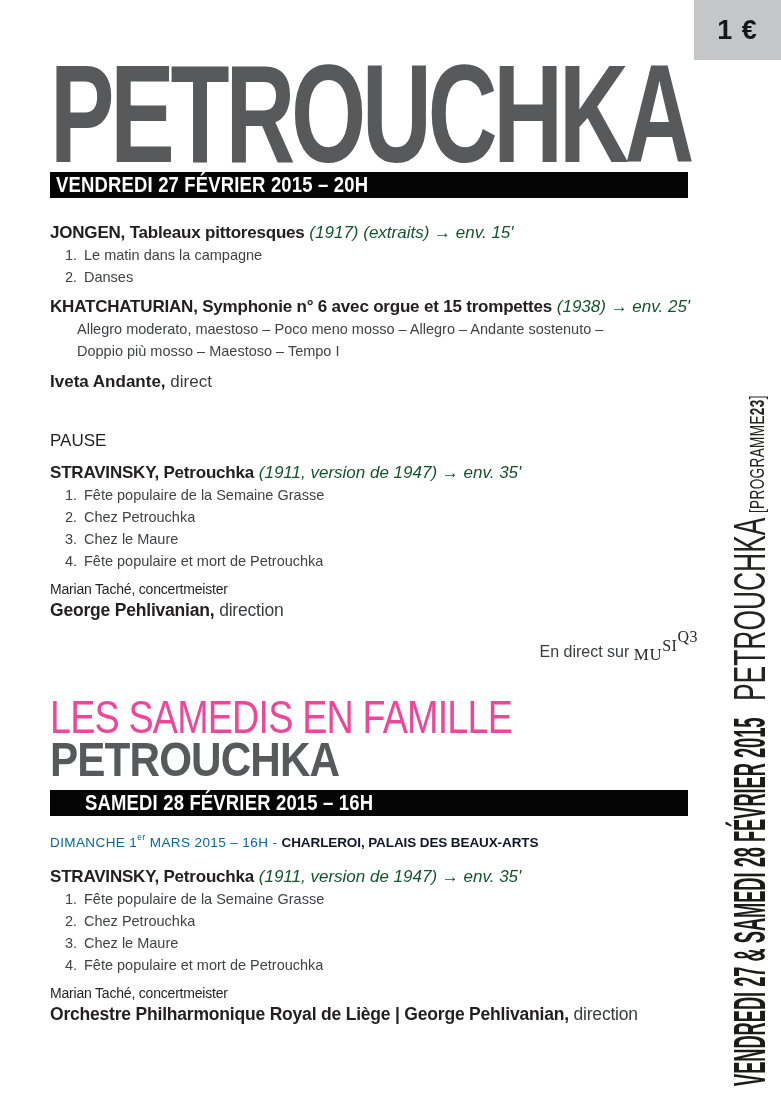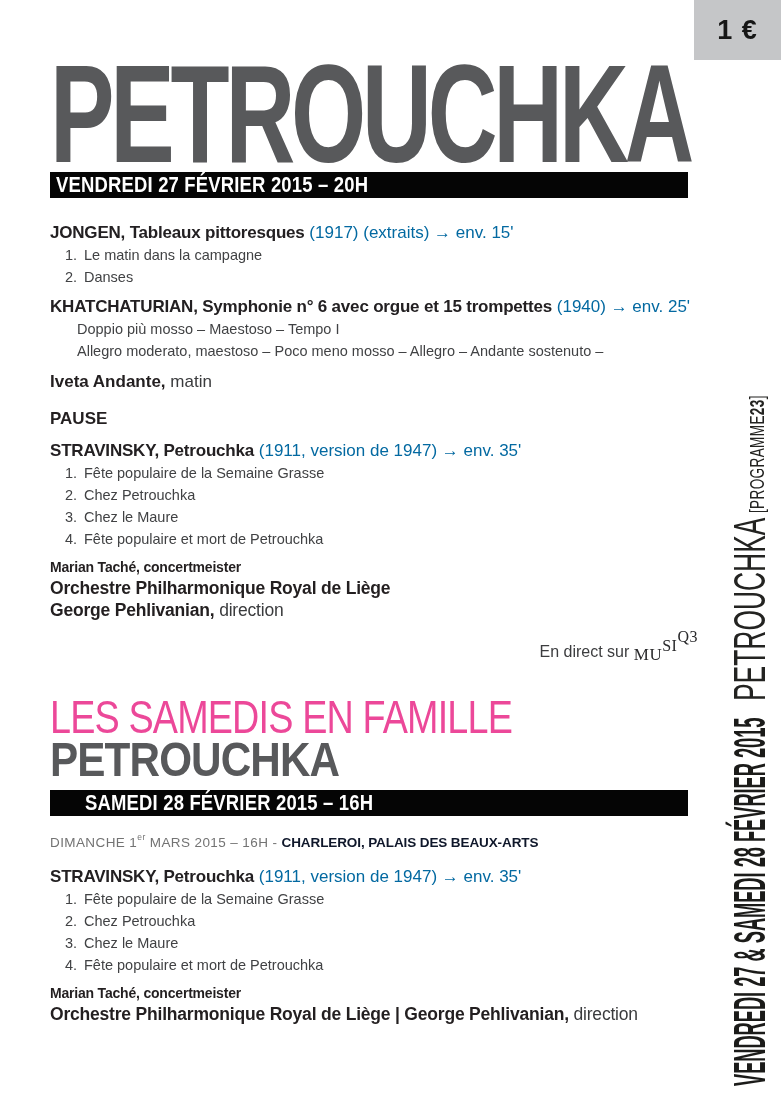--- a/index.html
+++ b/index.html
@@ -34,32 +34,32 @@
   .bar1 { top:172px; }
   .bar2 { top:790px;padding-left:35px; }
 
   
   .program { position:absolute; left:50px; width:648px; }
   .p1 { top:222px; }
   .p2 { top:866px; }
 
   .work-title { font-size:17px; line-height:22px; color:#232022; }
   .work-title b { letter-spacing:-0.2px; }
-  .work-title .det, .work-title .dur { font-weight:normal; color:#0369a1; }
+  .work-title .det, .work-title .dur { font-weight:normal; color:#14532d;font-style:italic; }
   .work { margin-bottom:8px; }
   .mvt { display:flex; font-size:14.5px; line-height:22px; color:#414244; }
   .mvt .no { width:13px; margin-left:15px; margin-right:6px; text-align:left; }
   .tempo { font-size:14.5px; line-height:22px; color:#414244; margin-left:27px; }
 
   .performer { font-size:17px; line-height:24px; margin-top:6px; }
   .performer .role { font-weight:normal; color:#3a3b3d; }
-  .pause { font-size:17px; font-weight:bold; line-height:24px; margin-top:13px; margin-bottom:9px; }
+  .pause { font-size:17px; font-weight:normal; line-height:24px; margin-top:35px; margin-bottom:9px; }
 
   .credits { margin-top:7px; }
-  .credit-sm { font-size:14px; font-weight:bold; line-height:19px; letter-spacing:-0.2px; }
+  .credit-sm { font-size:14px; font-weight:normal; line-height:19px; letter-spacing:-0.2px; }
   .credit-lg { font-size:17.5px; font-weight:bold; line-height:22px; letter-spacing:-0.2px; }
   .credit-lg .role { font-weight:normal; color:#3a3b3d; }
 
   
   .broadcast { margin-top:18px; font-size:16px; color:#3c3d3f; line-height:26px;text-align:right; }
   .logo-musiq3 { font-family:"Liberation Serif", serif; color:#2a2a2c; letter-spacing:0.5px; }
   .logo-musiq3 .mu { position:relative; top:3px;  font-size:17px; }
   .logo-musiq3 .si { position:relative; top:-6px; font-size:16px; }
   .logo-musiq3 .q3 { position:relative; top:-15px; font-size:16px; }
 
@@ -70,21 +70,21 @@
   }
   .series-title .squeeze { transform:scaleX(0.82); }
   .title2 {
     position:absolute; left:50px; top:738px; font-size:48px; font-weight:bold;
     line-height:44px; color:#58595b; letter-spacing:-1px;
   }
   .title2 .squeeze { transform:scaleX(0.88); }
 
   
   .extra-date { position:absolute; left:50px; top:829px; font-size:13.5px; line-height:18px; }
-  .extra-date .gray { color:#737373; letter-spacing:0.4px; }
+  .extra-date .gray { color:#0369a1; letter-spacing:0.4px; }
   .extra-date sup { font-size:8.5px; position:relative; top:-1px; }
   .extra-date .venue { font-weight:bold; color:#0f172a; letter-spacing:-0.1px; }
 
   
   .sidebar-text { position:absolute; color:#1d1d1b; }
   .sidebar-text span { display:inline-block; white-space:nowrap; transform-origin:0 0; }
   .sb-dates {
     position:absolute; left:728px; top:1086px; font-size:44px; font-weight:bold; line-height:44px;
     white-space:nowrap; transform-origin:0 0; transform:rotate(-90deg) scaleX(0.414); letter-spacing:0;
     color:#1b1b19;
@@ -125,26 +125,26 @@
           <span class="no">1.</span>
           <span>Le matin dans la campagne</span>
         </div>
       <div class="mvt">
           <span class="no">2.</span>
           <span>Danses</span>
         </div>
     </div>
 
     <div class="work">
-      <p class="work-title"><b>KHATCHATURIAN, Symphonie n° 6 avec orgue et 15 trompettes</b> <span class="det">(1940)</span> <span class="dur">→ env. 25'</span></p>
+      <p class="work-title"><b>KHATCHATURIAN, Symphonie n° 6 avec orgue et 15 trompettes</b> <span class="det">(1938)</span> <span class="dur">→ env. 25'</span></p>
+      <div class="tempo">Allegro moderato, maestoso – Poco meno mosso – Allegro – Andante sostenuto –</div>
       <div class="tempo">Doppio più mosso – Maestoso – Tempo I</div>
-      <div class="tempo">Allegro moderato, maestoso – Poco meno mosso – Allegro – Andante sostenuto –</div>
-    </div>
-
-    <p class="performer"><b>Iveta Andante,</b> <span class="role">matin</span></p>
+    </div>
+
+    <p class="performer"><b>Iveta Andante,</b> <span class="role">direct</span></p>
 
     <p class="pause">PAUSE</p>
 
     <div class="work">
       <p class="work-title"><b>STRAVINSKY, Petrouchka</b> <span class="det">(1911, version de 1947)</span> <span class="dur">→ env. 35'</span></p>
       <div class="mvt">
           <span class="no">1.</span>
           <span>Fête populaire de la Semaine Grasse</span>
         </div>
       <div class="mvt">
@@ -156,21 +156,20 @@
           <span>Chez le Maure</span>
         </div>
       <div class="mvt">
           <span class="no">4.</span>
           <span>Fête populaire et mort de Petrouchka</span>
         </div>
     </div>
 
     <div class="credits">
       <p class="credit-sm">Marian Taché, concertmeister</p>
-      <p class="credit-lg">Orchestre Philharmonique Royal de Liège</p>
       <p class="credit-lg"><b>George Pehlivanian,</b> <span class="role">direction</span></p>
     </div>
 
     <p class="broadcast">
       <span>En direct sur</span>
       <span class="logo-musiq3"><span class="mu">MU</span><span class="si">SI</span><span class="q3">Q3</span></span>
     </p>
   </div>
 
   <h2 class="series-title">

